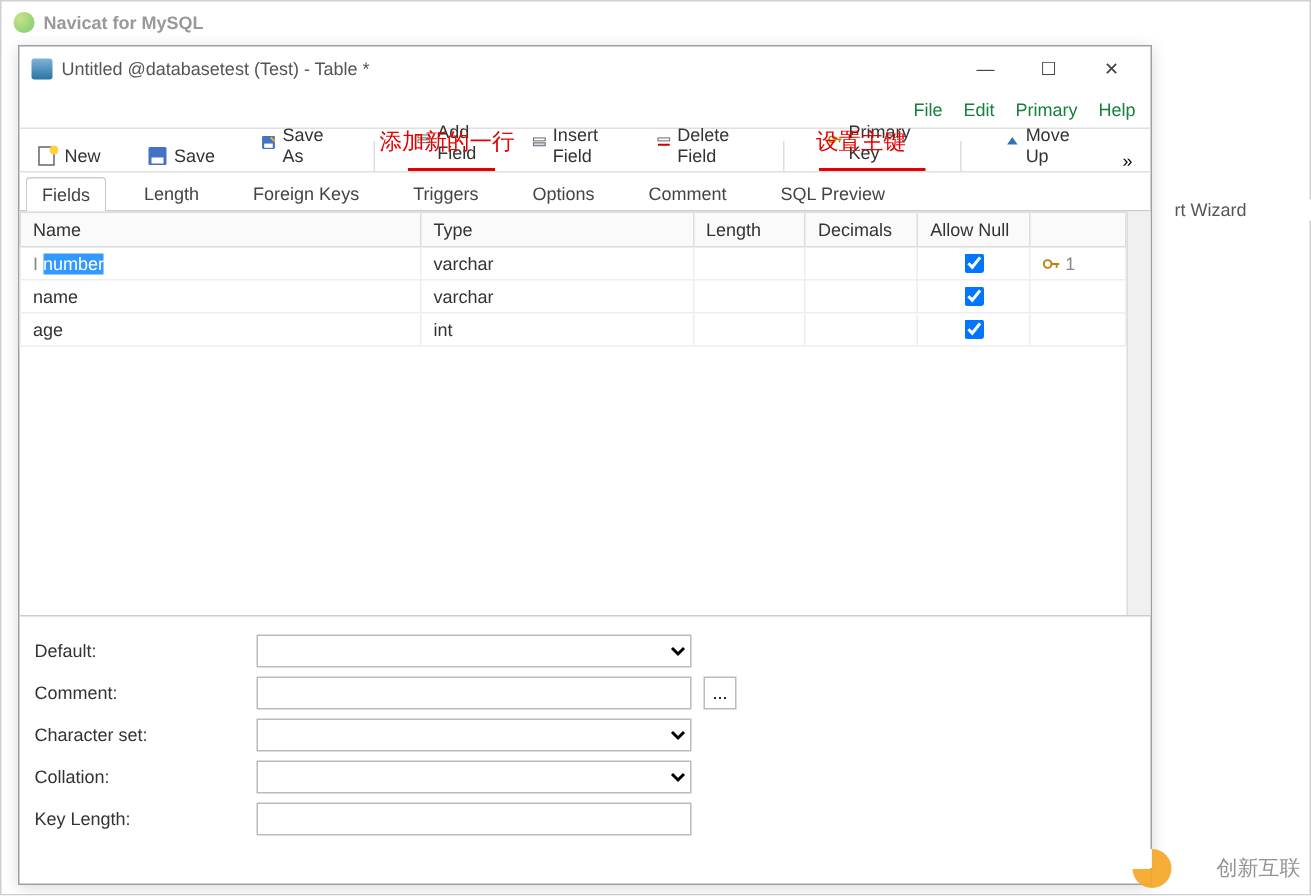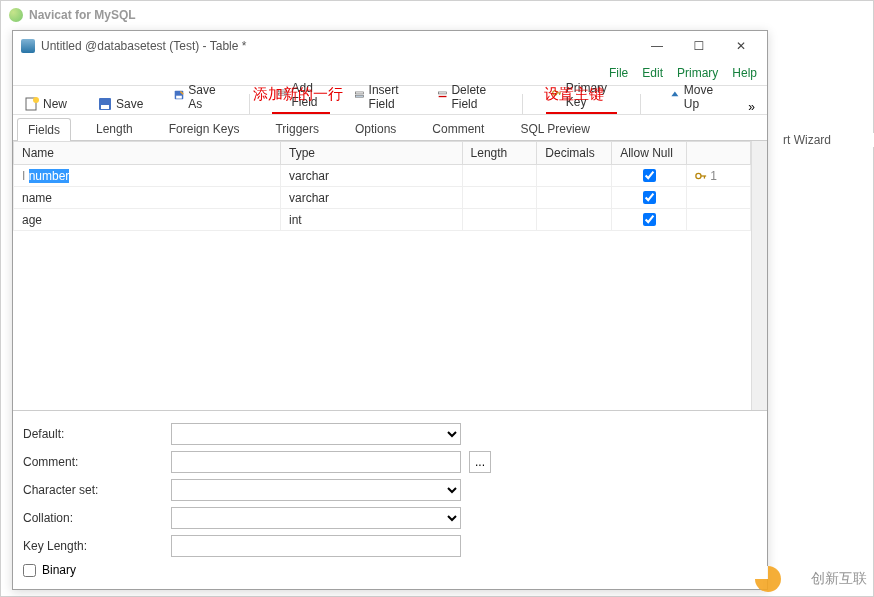--- a/index.html
+++ b/index.html
@@ -246,24 +246,20 @@
         <select value=""></select>
       </div>
       <div class="prow">
         <label>Collation:</label>
         <select value=""></select>
       </div>
       <div class="prow">
         <label>Key Length:</label>
         <input type="text" value="" style="">
       </div>
-      <div class="chk">
-        <input type="checkbox" style="">
-        <span>Binary</span>
-      </div>
     </div>
 
   </div>
 
   <span class="rt-wizard" style="position:absolute; left:778px; top:132px;">rt Wizard</span>
 
   <div class="watermark">
     <span class="badge"></span>
     <span>创新互联</span>
   </div>

